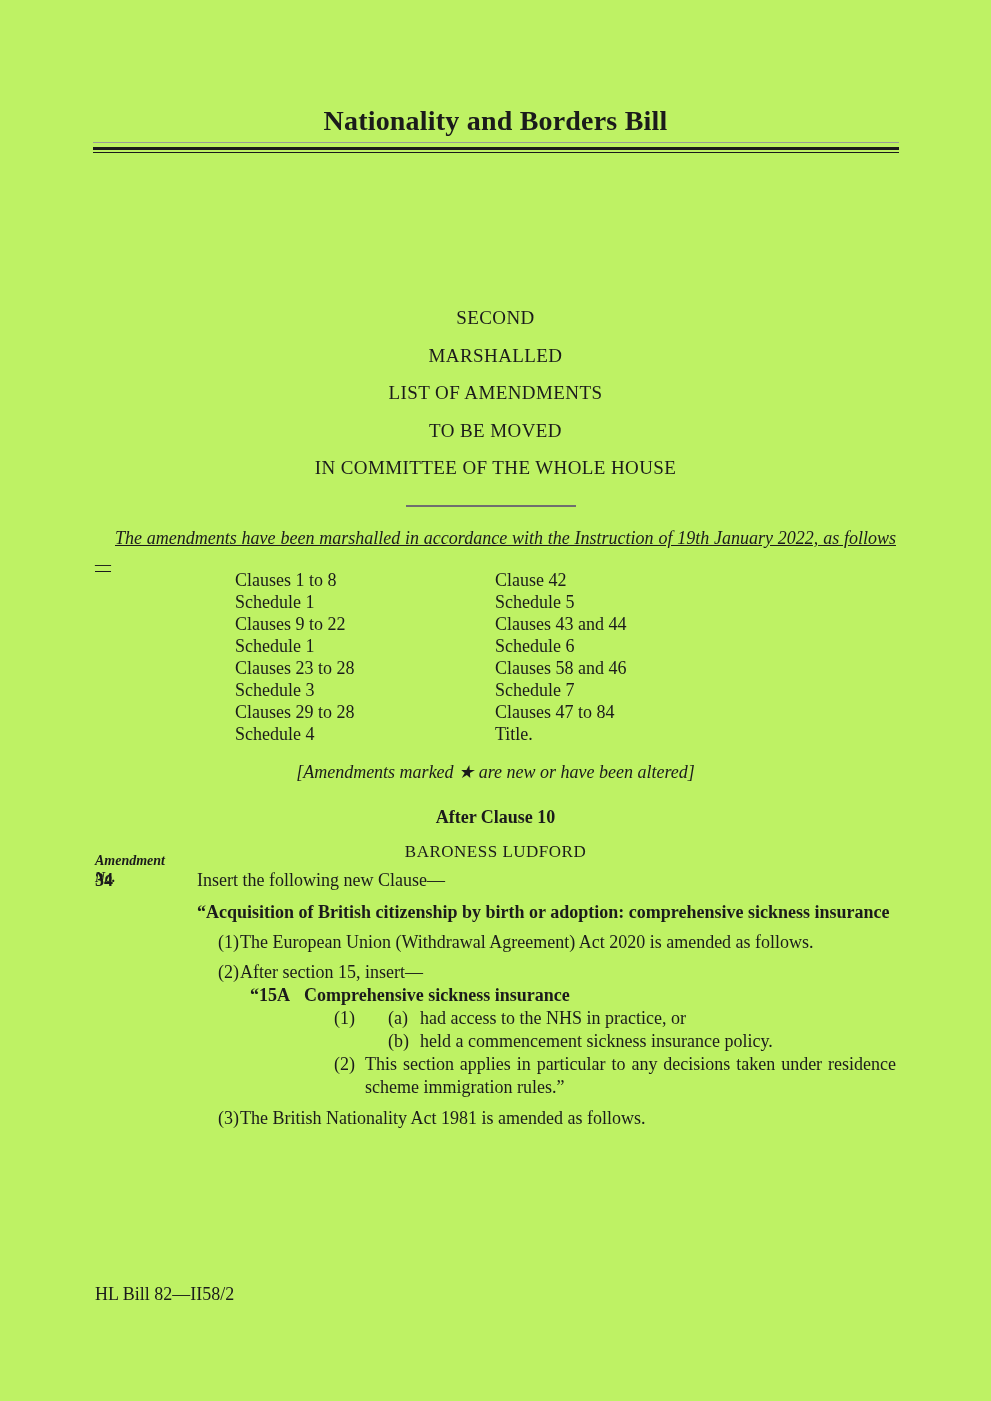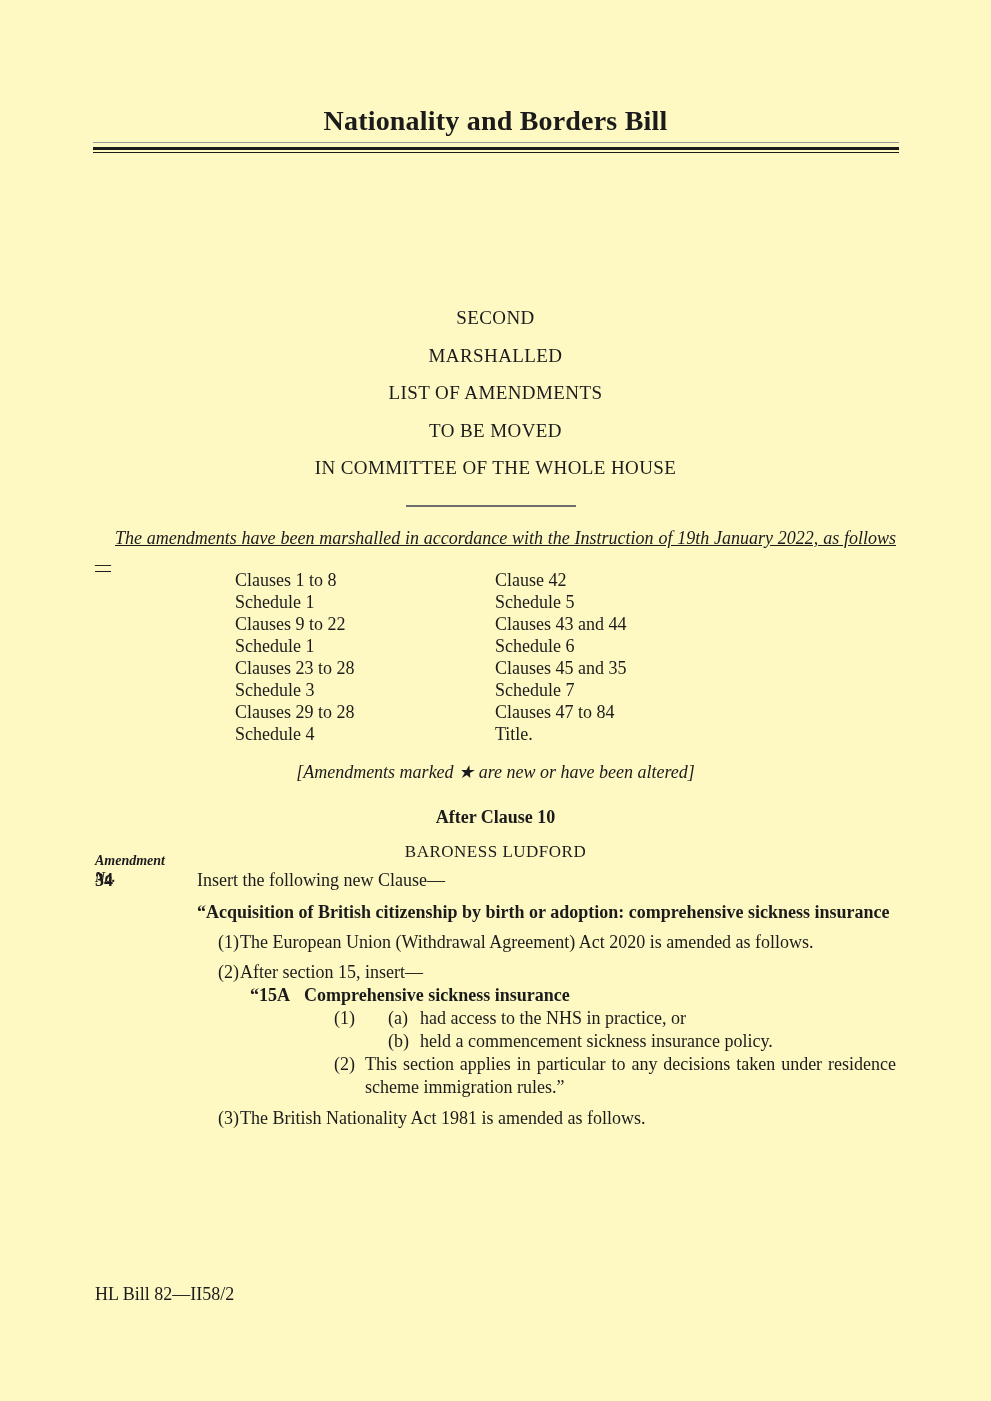--- a/index.html
+++ b/index.html
@@ -1,20 +1,20 @@
 <!DOCTYPE html>
 <html><head>
 <meta charset="utf-8">
 <style>
   html, body { margin: 0; padding: 0; background: #ffffff; }
   .page {
     position: relative;
     width: 991px;
     height: 1401px;
-    background: #fef9c3;
+    background: #bef264;
     font-family: "Liberation Serif", serif;
     color: #1b1b1b;
     overflow: hidden;
   }
 
   
   .bill-title {
     position: absolute;
     top: 105px; left: 0; width: 100%;
     margin: 0;
@@ -177,21 +177,21 @@
       <div>Clauses 23 to 28</div>
       <div>Schedule 3</div>
       <div>Clauses 29 to 28</div>
       <div>Schedule 4</div>
     </div>
     <div class="order-col">
       <div>Clause 42</div>
       <div>Schedule 5</div>
       <div>Clauses 43 and 44</div>
       <div>Schedule 6</div>
-      <div>Clauses 45 and 35</div>
+      <div>Clauses 58 and 46</div>
       <div>Schedule 7</div>
       <div>Clauses 47 to 84</div>
       <div>Title.</div>
     </div>
   </div>
 
   <p class="star-note">[Amendments marked ★ are new or have been altered]</p>
 
   <div class="amend-label">
     <div>Amendment</div>

